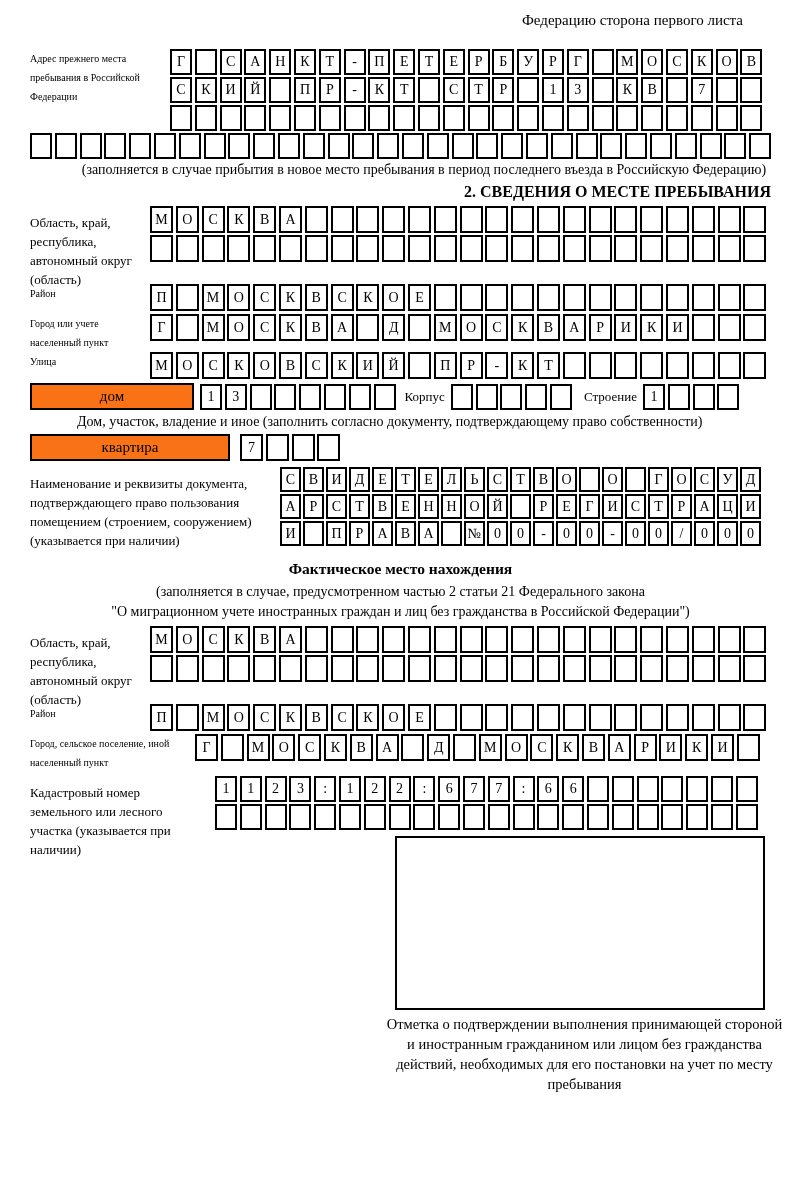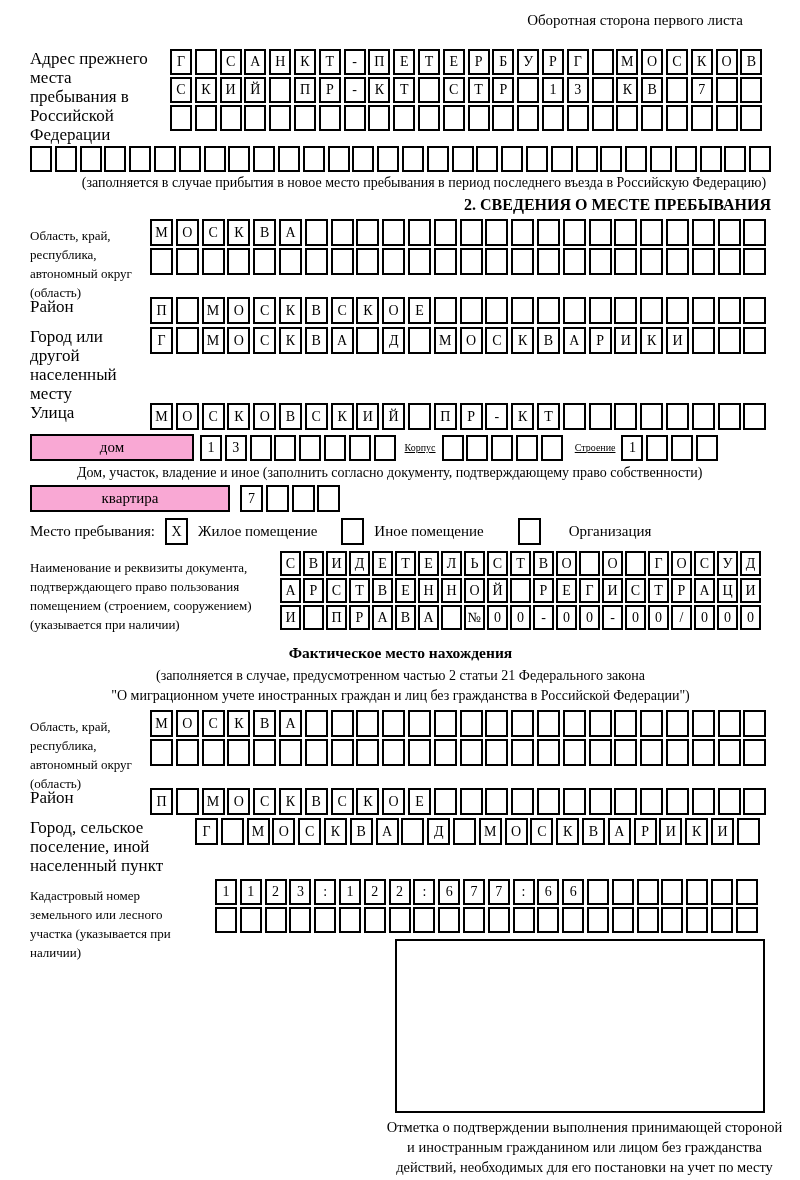--- a/index.html
+++ b/index.html
@@ -4,60 +4,60 @@
 <style>
   html,body { margin:0; padding:0; background:#fff; color:#000;
               font-family:"Liberation Serif", serif; }
   .page { position:relative; width:800px; height:1180px; margin:0 auto;
           box-sizing:border-box; padding:12px 29px 0 30px; overflow:hidden; }
 
   .toptitle { text-align:right; font-size:15px; padding-right:28px; }
 
   .fgroup { display:flex; align-items:flex-start; margin-top:0; }
   .fgroup.rel { position:relative; }
-  .lbl { flex:0 0 auto; font-size:17px; line-height:19px; padding-right:12px;
+  .lbl { flex:0 0 auto; font-size:10px; line-height:19px; padding-right:12px;
          box-sizing:border-box; }
   .lbl-abs { position:absolute; left:0; top:7px; font-size:13px; line-height:19px;
              box-sizing:border-box; padding-right:6px; }
 
   .gridcol { display:flex; flex-direction:column; gap:2px; }
   .grid-row { display:flex; gap:2.8px; }
   .cell { flex:0 0 auto; width:19px; height:23px; border:2px solid #000;
           display:flex; align-items:center; justify-content:center;
           font-size:14px; line-height:1; background:#fff; }
   .grid-row.md .cell { width:18px; height:22px; }
   .grid-row.sm { gap:2px; }
   .grid-row.sm .cell { width:17px; height:21px; }
 
   .note { font-size:14px; margin-top:3px;margin-left:47px; }
   .center { text-align:center; }
   .sec-title { text-align:right; font-weight:bold; font-size:16px; margin-top:5px; }
 
   .bigbox { flex:0 0 auto; border:2px solid #000; height:23px; display:flex;
-            align-items:center; justify-content:center; font-size:15px; background:#f9a8d4; }
-  .inline-lbl { font-size:10px; line-height:27px; white-space:nowrap;text-decoration:underline; }
+            align-items:center; justify-content:center; font-size:15px; background:#f97316; }
+  .inline-lbl { font-size:13px; line-height:27px; white-space:nowrap; }
 
   .stayrow { display:flex; align-items:center; margin-top:6px; font-size:15px; }
   .stayrow .cb { margin:0 10px; }
   .opt { white-space:nowrap; }
 
   .fact-title { text-align:center; font-weight:bold; font-size:15.5px; margin-top:14px; }
   .fact-note { text-align:center; font-size:14px; line-height:20px; margin-top:4px; }
 
   .stampbox { border:2px solid #000; width:366px; height:170px;
               margin-left:365px; margin-top:6px; background:#fff; }
   .caption { width:405px; margin-left:352px; margin-top:4px; text-align:center;
              font-size:14.5px; line-height:20px; }
 </style>
 </head>
 <body>
 
 <div class="page">
 
-  <div class="toptitle">Оборотная сторона первого листа</div>
+  <div class="toptitle">Федерацию сторона первого листа</div>
 
   <div class="fgroup" style="margin-top:20px">
     <div class="lbl" style="width:140px">Адрес прежнего места пребывания в Российской Федерации</div>
     <div class="gridcol">
       <div class="grid-row md">
           <span class="cell">Г</span>
           <span class="cell"></span>
           <span class="cell">С</span>
           <span class="cell">А</span>
           <span class="cell">Н</span>
@@ -253,21 +253,21 @@
         <span class="cell"></span>
         <span class="cell"></span>
         <span class="cell"></span>
         <span class="cell"></span>
         <span class="cell"></span>
         <span class="cell"></span>
       </div>
   </div>
 
   <div class="fgroup" style="margin-top:3px">
-    <div class="lbl" style="width:120px">Город или другой населенный месту</div>
+    <div class="lbl" style="width:120px">Город или учете населенный пункт</div>
     <div class="grid-row">
         <span class="cell">Г</span>
         <span class="cell"></span>
         <span class="cell">М</span>
         <span class="cell">О</span>
         <span class="cell">С</span>
         <span class="cell">К</span>
         <span class="cell">В</span>
         <span class="cell">А</span>
         <span class="cell"></span>
@@ -352,29 +352,20 @@
   <div style="display:flex; align-items:center; margin-top:4px">
     <div class="bigbox" style="width:196px">квартира</div>
     <div class="grid-row" style="margin-left:10px">
         <span class="cell">7</span>
         <span class="cell"></span>
         <span class="cell"></span>
         <span class="cell"></span>
       </div>
   </div>
 
-  <div class="stayrow">
-    <span>Место пребывания:</span>
-    <span class="cell cb">X</span>
-    <span class="opt">Жилое помещение</span>
-    <span class="cell cb" style="margin-left:24px"></span>
-    <span class="opt">Иное помещение</span>
-    <span class="cell cb" style="margin-left:34px"></span>
-    <span class="opt" style="margin-left:18px">Организация</span>
-  </div>
 
   <div class="fgroup rel" style="margin-top:6px; padding-left:250px">
     <div class="lbl-abs" style="width:240px">Наименование и реквизиты документа, подтверждающего право пользования помещением (строением, сооружением) (указывается при наличии)</div>
     <div class="gridcol">
       <div class="grid-row sm">
           <span class="cell">С</span>
           <span class="cell">В</span>
           <span class="cell">И</span>
           <span class="cell">Д</span>
           <span class="cell">Е</span>

